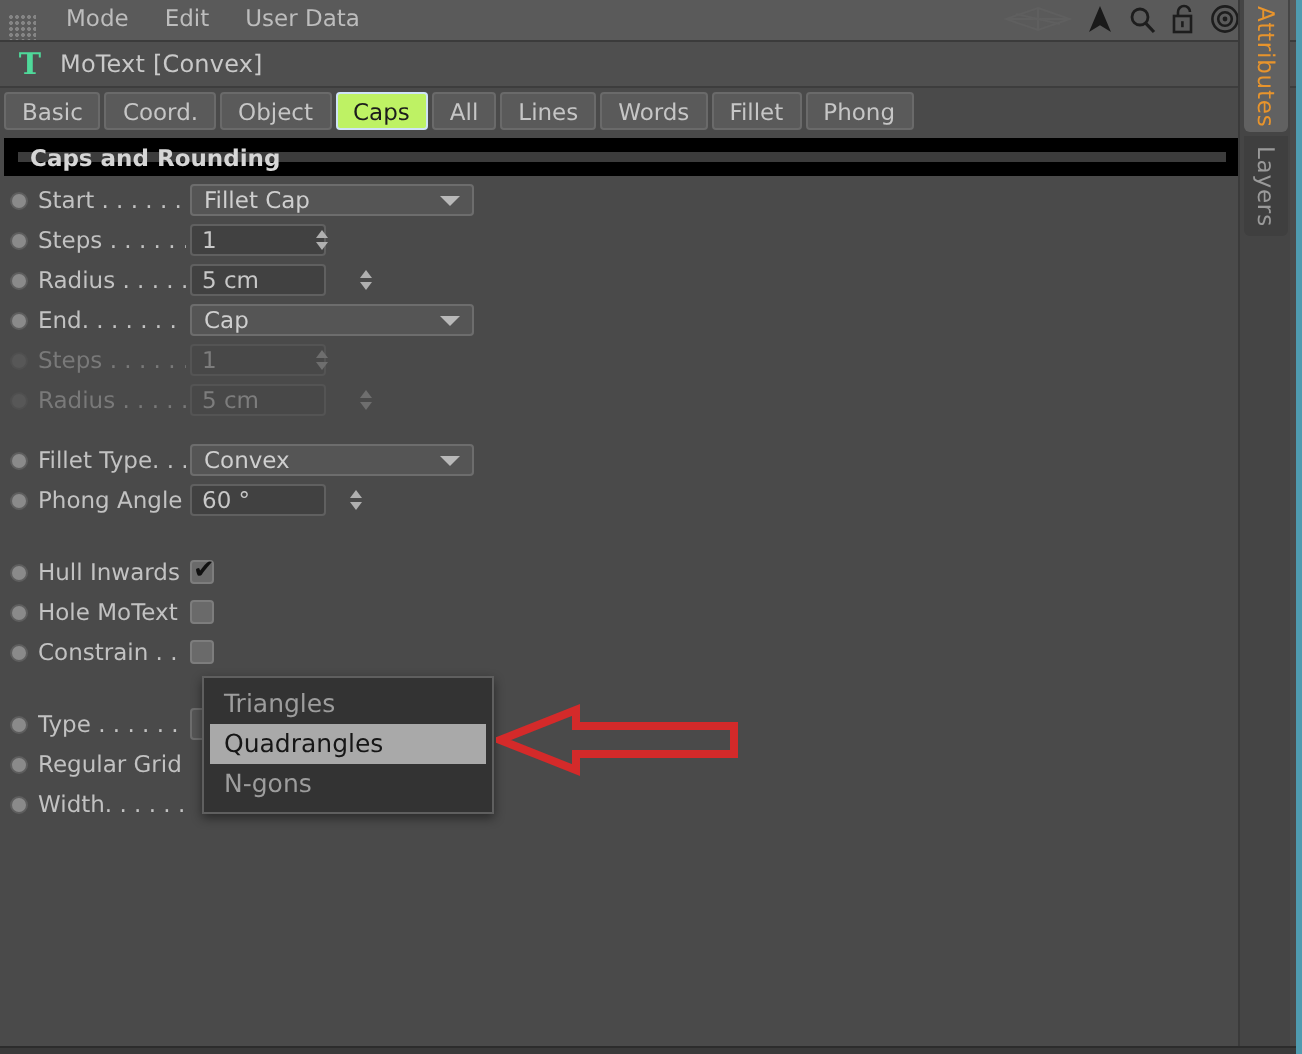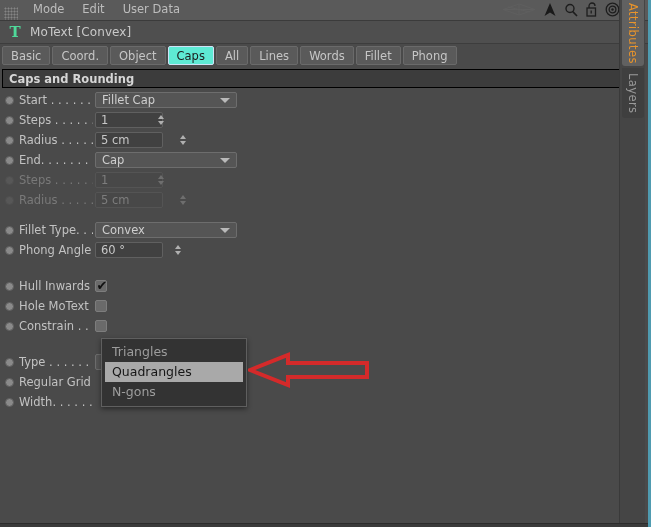--- a/index.html
+++ b/index.html
@@ -68,29 +68,29 @@
   .tab {
     height: 19px; line-height: 19px;
     padding: 0 8px;
     background: #5a5a5a;
     border: 1px solid #6a6a6a;
     border-radius: 2px;
     color: #c6c6c6; font-size: 11.5px;
     white-space: nowrap; cursor: default;
   }
   .tab.active {
-    background: #5eead4; border-color: #cfe3f7; color: #1c1c1c;
+    background: #bef264; border-color: #cfe3f7; color: #1c1c1c;
   }
 
   
   .grp-header {
     position: absolute; top: 69px; left: 2px;
     width: 618px; height: 19px;
     background: #3c3c3c;
-    border: 1px solid #000000;
+    border: 7px solid #000000;
     display: flex; align-items: center;
   }
   .grp-header span {
     color: #d6d6d6; font-size: 11.5px; padding-left: 6px; font-weight: 600;
   }
 
   
   .props { position: absolute; top: 90px; left: 0; width: 648px; }
   .row {
     position: relative; height: 20px;

